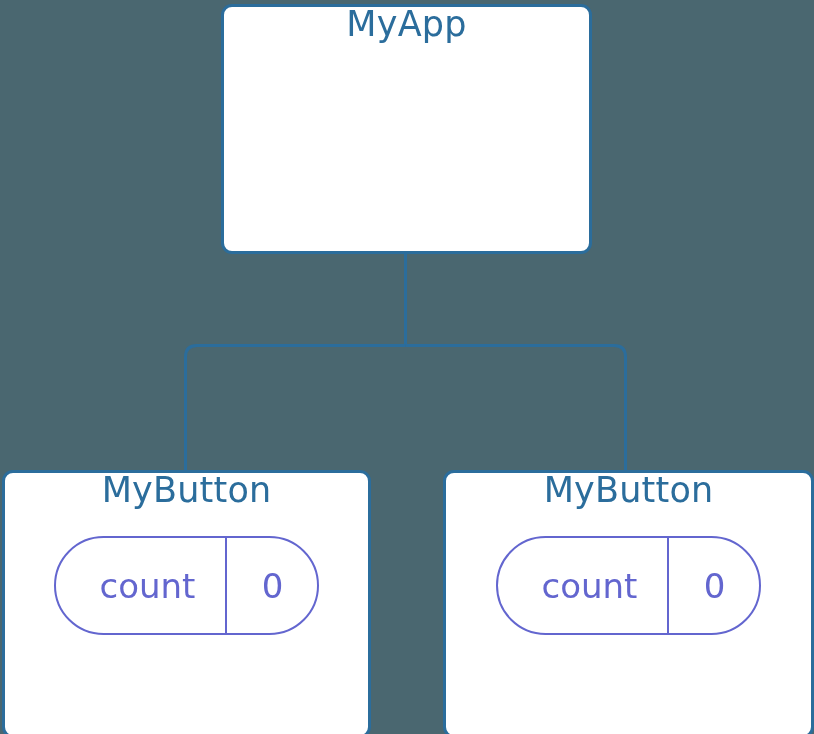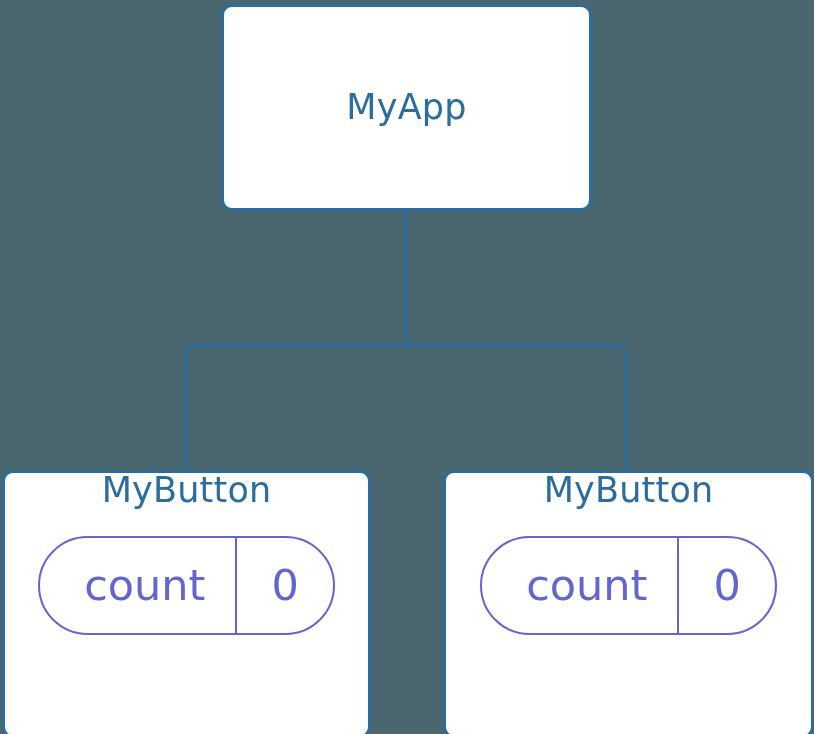--- a/index.html
+++ b/index.html
@@ -50,22 +50,21 @@
     letter-spacing: 0.2px;
     line-height: 1;
     white-space: nowrap;
   }
 
   
   #node-root {
     left: 221px;
     top: 4px;
     width: 371px;
-    height: 207px;
-    justify-content: center;
+    height: 250px;
   }
 
   
   .node-leaf {
     top: 470px;
     height: 268px;
     justify-content: flex-start;
   }
   #node-leaf-0 {
     left: 2px;
@@ -88,21 +87,21 @@
     display: flex;
     align-items: stretch;
     background: transparent;
   }
   .pill-key,
   .pill-val {
     display: flex;
     align-items: center;
     justify-content: center;
     color: #6366cf;
-    font-size: 43px;
+    font-size: 34px;
     line-height: 1;
     white-space: nowrap;
   }
   .pill-key {
     padding: 0 30px 0 44px;
   }
   .pill-val {
     border-left: 2px solid #6366cf;
     padding: 0 34px;
     min-width: 22px;

